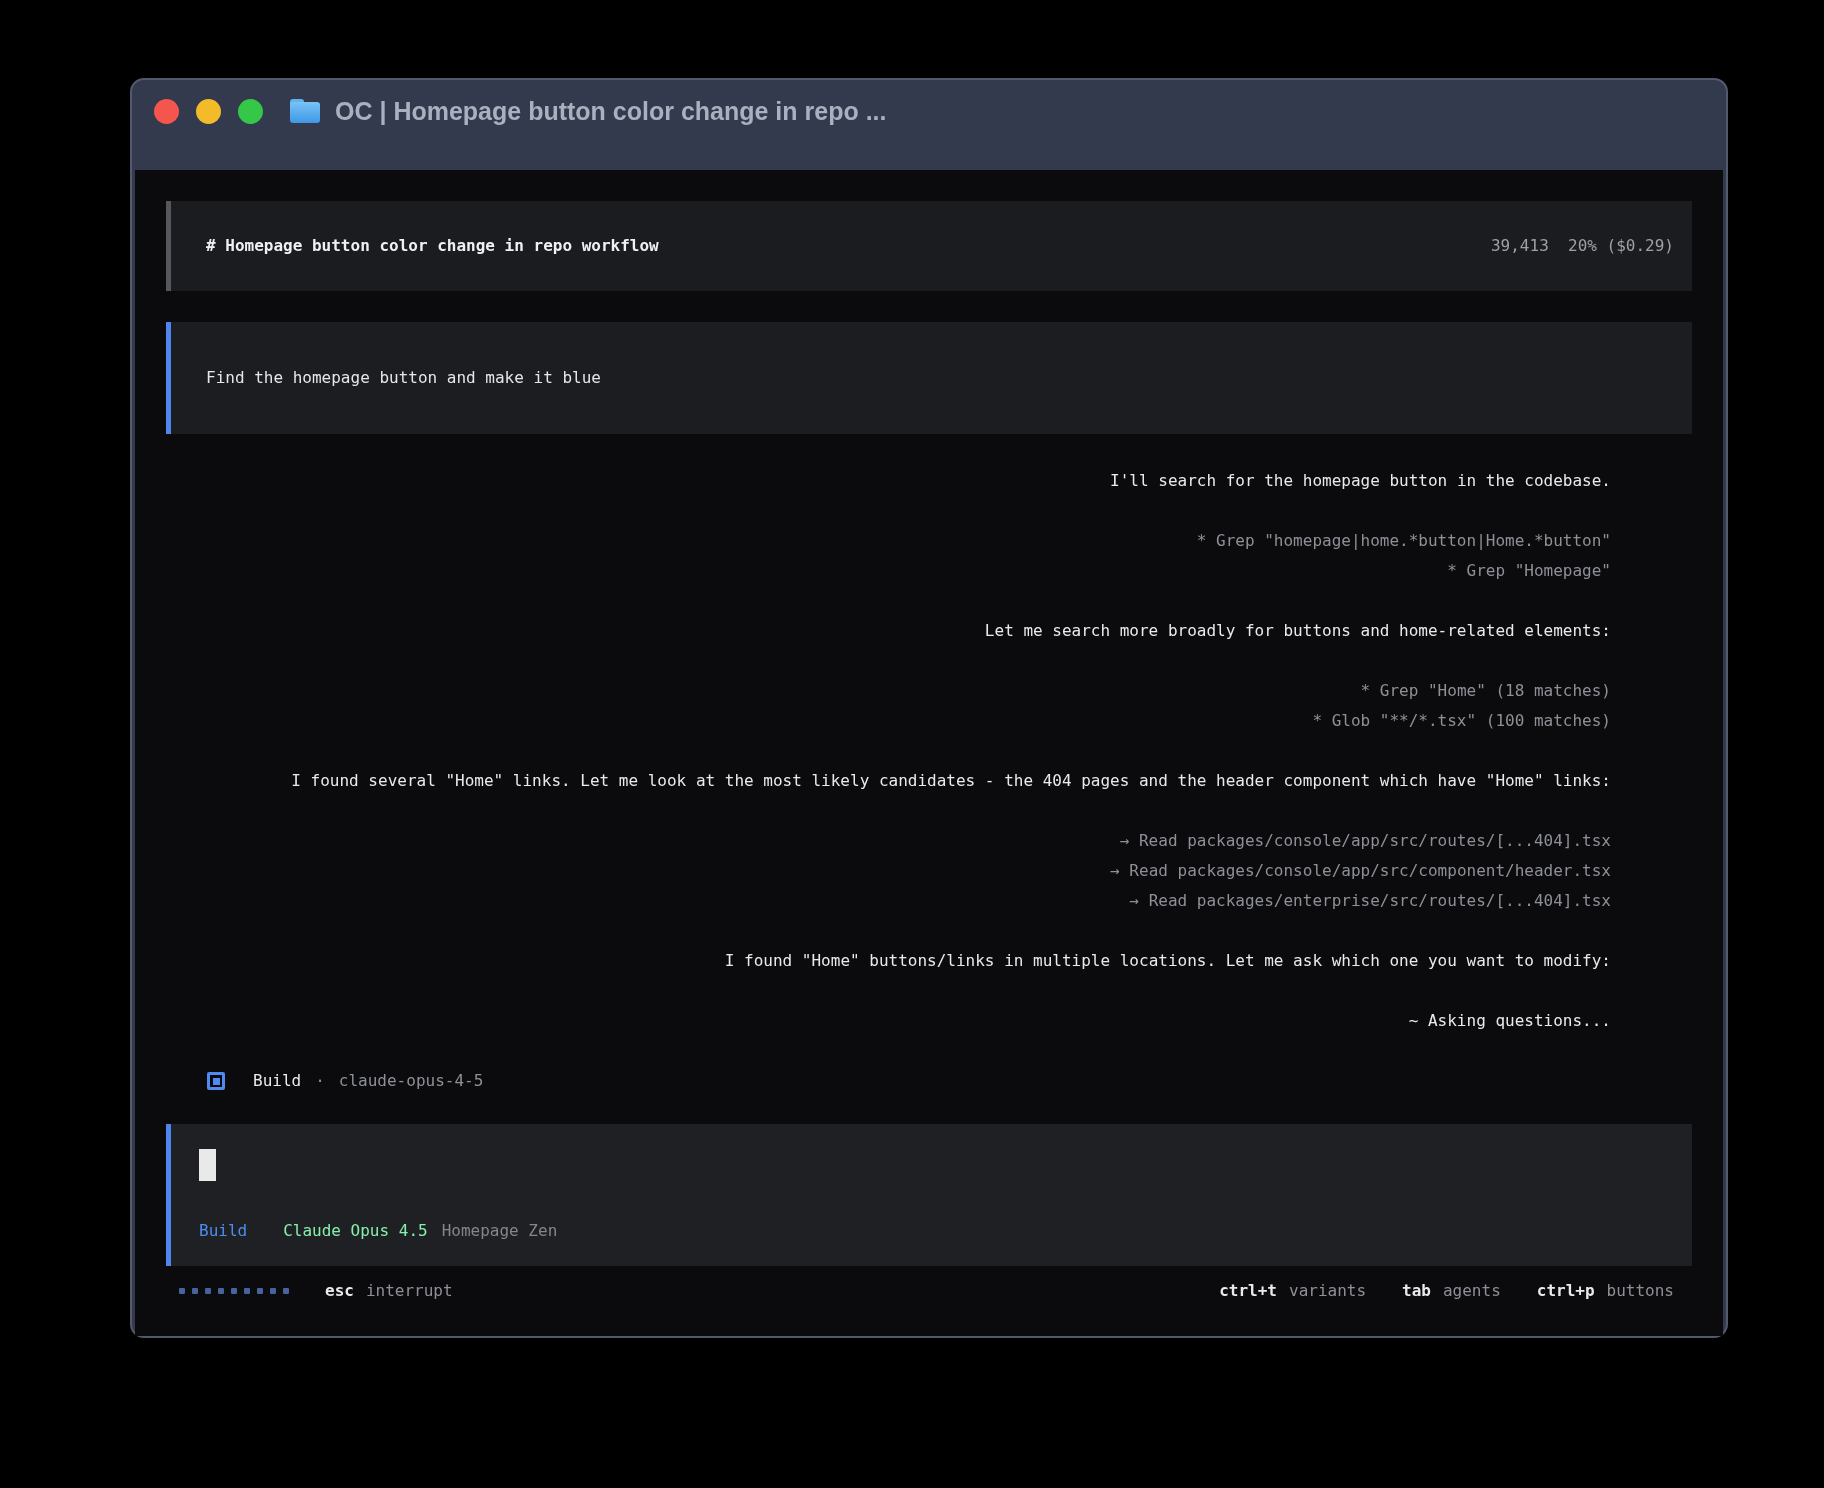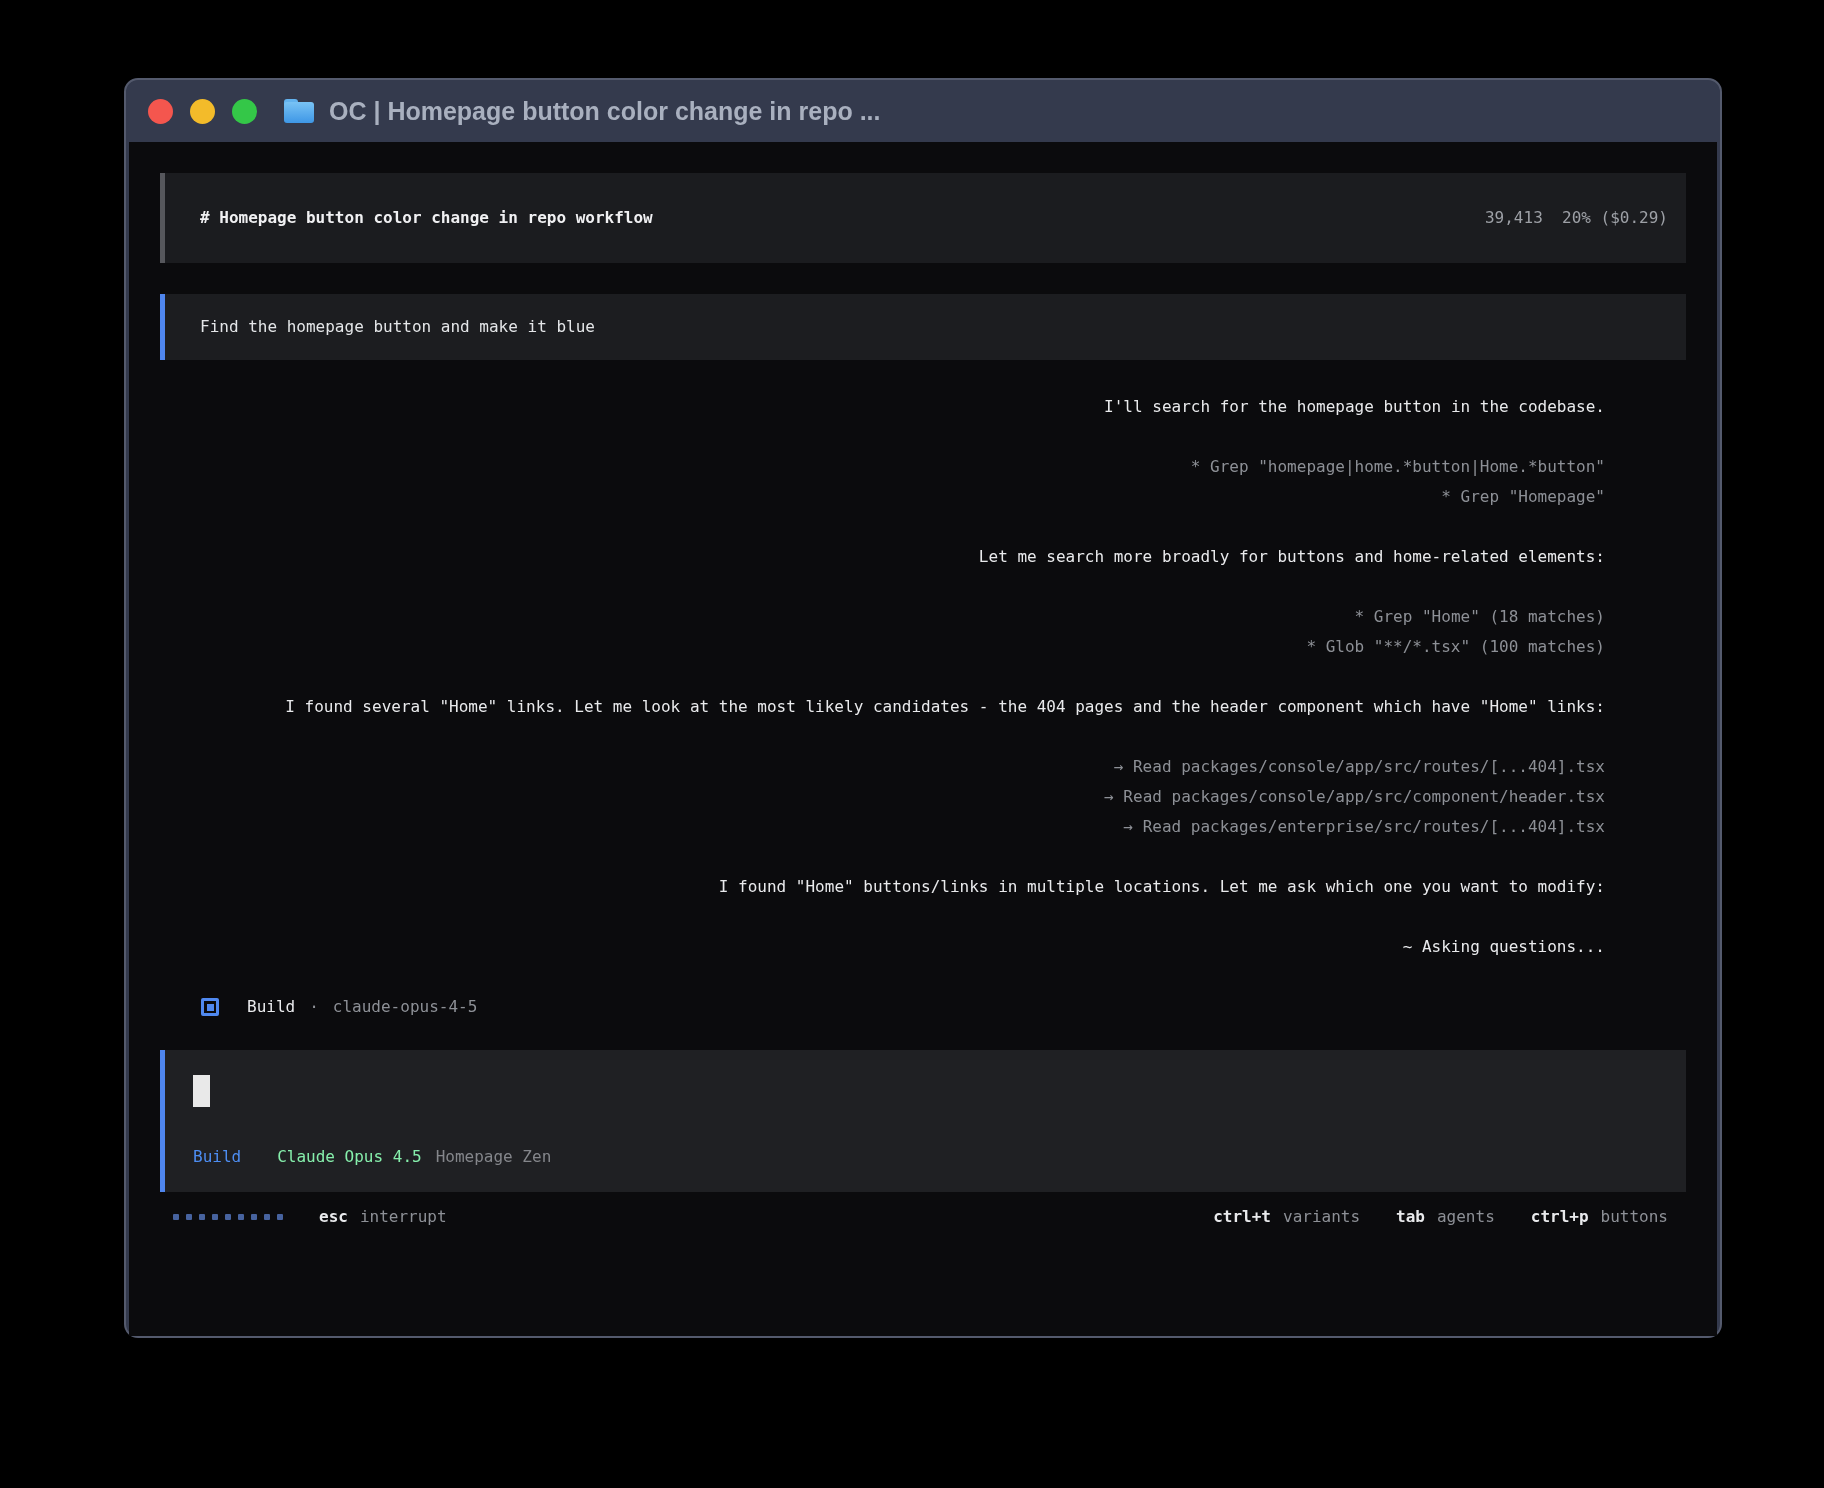--- a/index.html
+++ b/index.html
@@ -1,19 +1,19 @@
 <!DOCTYPE html>
 <html><head>
 <meta charset="utf-8">
 <style>
   html,body{margin:0;padding:0;background:#000;width:1824px;height:1488px;overflow:hidden;}
   .window{
-    position:absolute;left:124px;top:78px;width:1598px;height:1260px;
+    position:absolute;left:130px;top:78px;width:1598px;height:1260px;
     background:#343a4d;border:2px solid #545a6d;border-radius:14px;
-    box-sizing:border-box;display:flex;flex-direction:column;
+    box-sizing:border-box;display:flex;flex-direction:column;gap:28px;
   }
   .titlebar{
     height:62px;flex:0 0 62px;display:flex;align-items:center;
     padding-left:22px;gap:17px;
   }
   .traffic{display:flex;gap:17px;align-items:center;}
   .tl{width:25px;height:25px;border-radius:50%;border:none;padding:0;}
   .tl.red{background:#f4564e;}
   .tl.yellow{background:#f3bb2a;}
   .tl.green{background:#34c748;}
@@ -31,21 +31,21 @@
   }
   .inner{margin:0 31px;}
   .panel{background:#1b1c1f;border-left:5px solid #56575c;}
   .session-header{
     margin-top:31px;height:90px;display:flex;align-items:center;
     padding:0 18px 0 35px;box-sizing:border-box;justify-content:space-between;
   }
   .session-title{font-weight:bold;color:#f0f0f2;}
   .session-stats{color:#9da0a6;white-space:pre;}
   .user-msg{
-    margin-top:31px;height:66px;display:flex;align-items:center;
+    margin-top:31px;height:112px;display:flex;align-items:center;
     padding:0 18px 0 35px;box-sizing:border-box;border-left-color:#4f86ee;
     background:#1c1d20;color:#e4e6e8;
   }
   .convo{margin-left:40px;margin-top:32px;max-width:1405px;}
   .line{min-height:30px;white-space:pre-wrap;word-break:break-word;text-align:right;}
   .line.gap{margin-top:30px;}
   .dim{color:#8d9096;}
   .chip{display:flex;align-items:center;margin-top:30px;height:30px;}
   .chip-icon{
     width:12px;height:12px;border:3px solid #5089f0;border-radius:2px;flex:0 0 12px;

